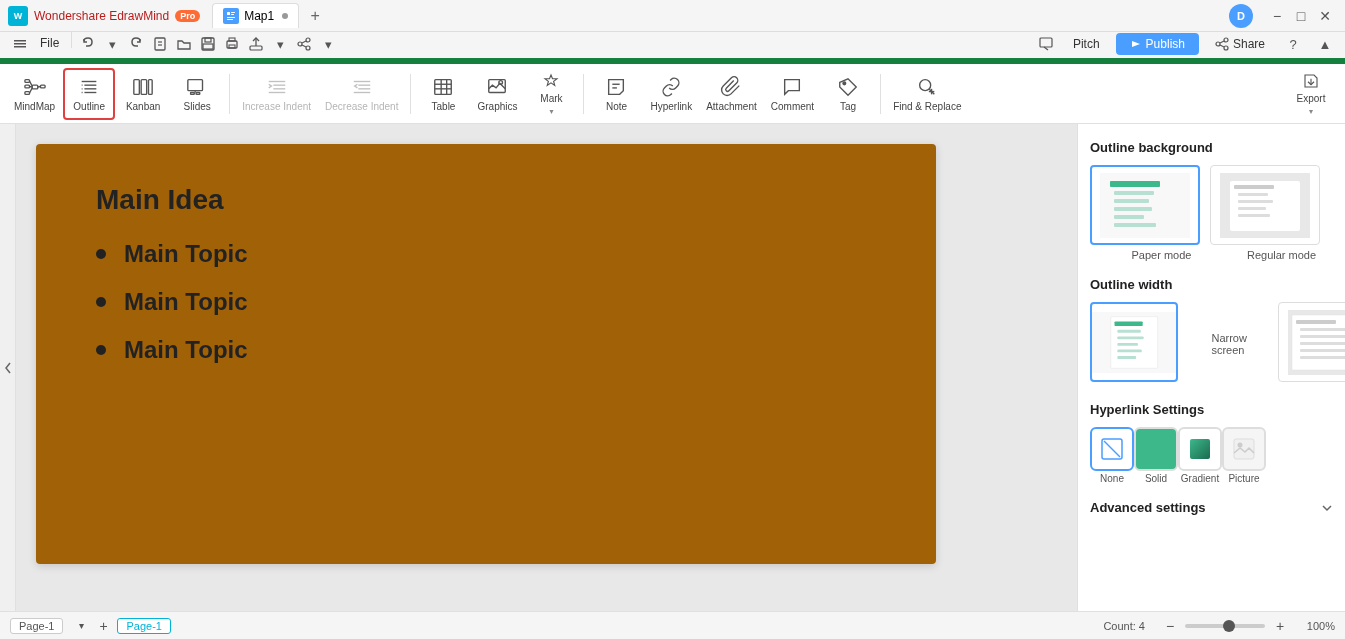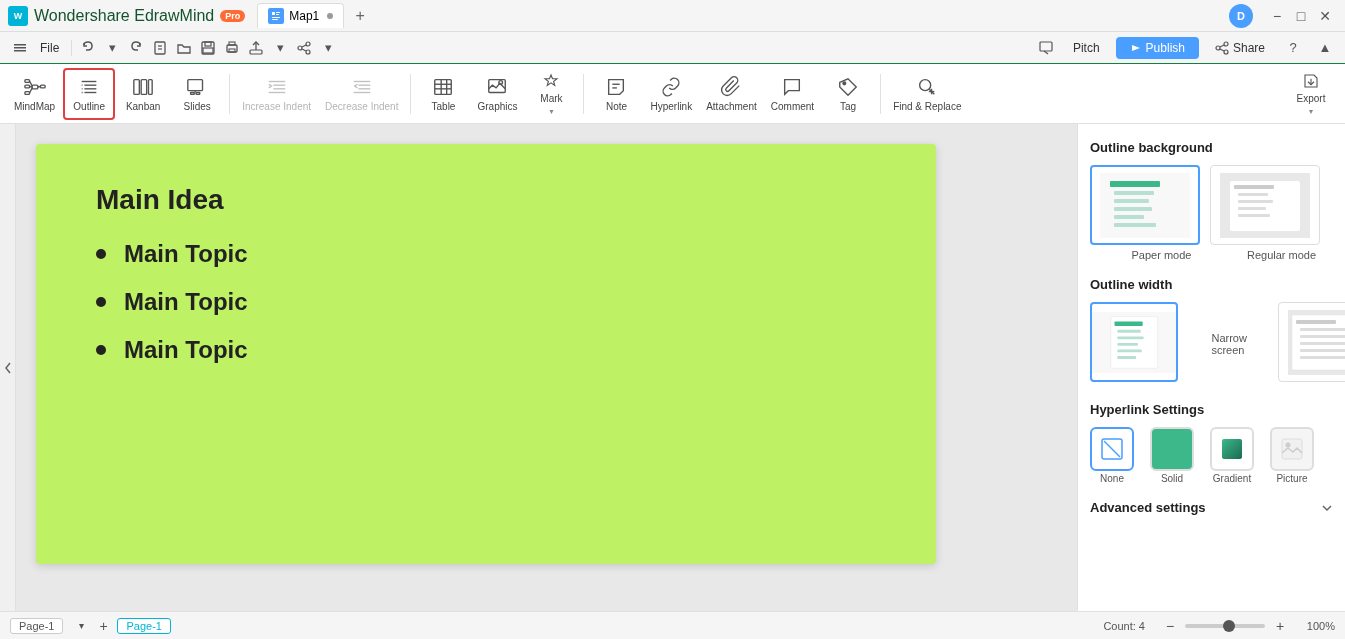--- a/index.html
+++ b/index.html
@@ -2,32 +2,32 @@
 <html><head>
   <meta charset="utf-8">
   <style>
     * { box-sizing: border-box; margin: 0; padding: 0; }
     body { font-family: 'Segoe UI', Arial, sans-serif; font-size: 13px; background: #f0f0f0; overflow: hidden; width: 1345px; height: 639px; display: flex; flex-direction: column; }
 
     
     .titlebar { height: 32px; background: #f5f5f5; display: flex; align-items: center; padding: 0 8px; border-bottom: 1px solid #ddd; user-select: none; }
     .titlebar-logo { width: 20px; height: 20px; background: #00b4d8; border-radius: 3px; display: flex; align-items: center; justify-content: center; margin-right: 6px; }
     .titlebar-logo span { color: white; font-size: 9px; font-weight: bold; }
-    .app-name { font-size: 16px; color: #14532d; margin-right: 6px; }
+    .app-name { font-size: 12px; color: #b91c1c; margin-right: 6px; }
     .pro-badge { background: #ff6b35; color: white; font-size: 9px; font-weight: bold; padding: 1px 5px; border-radius: 6px; margin-right: 12px; }
     .tab { display: flex; align-items: center; background: white; border: 1px solid #ddd; border-bottom: none; border-radius: 4px 4px 0 0; padding: 4px 10px; font-size: 12px; margin-right: 4px; }
     .tab-icon { width: 16px; height: 16px; background: #4a9eff; border-radius: 2px; margin-right: 5px; display: flex; align-items: center; justify-content: center; }
     .tab-dot { width: 6px; height: 6px; background: #999; border-radius: 50%; margin-left: 8px; }
     .tab-add { width: 24px; height: 24px; display: flex; align-items: center; justify-content: center; cursor: pointer; color: #666; font-size: 16px; }
     .titlebar-spacer { flex: 1; }
     .titlebar-avatar { width: 24px; height: 24px; background: #4a9eff; border-radius: 50%; display: flex; align-items: center; justify-content: center; color: white; font-size: 11px; font-weight: bold; margin-right: 12px; }
     .win-btn { width: 24px; height: 24px; display: flex; align-items: center; justify-content: center; cursor: pointer; font-size: 14px; color: #555; }
 
     
-    .menubar { height: 32px; background: #f5f5f5; display: flex; align-items: center; padding: 0 8px; border-bottom: 1px solid #15803d; }
+    .menubar { height: 32px; background: #f5f5f5; display: flex; align-items: flex-start; padding: 0 8px; border-bottom: 6px solid #15803d; }
     .menubar-item { padding: 4px 8px; font-size: 12px; cursor: pointer; border-radius: 3px; color: #333; }
     .menubar-icon { width: 24px; height: 24px; display: flex; align-items: center; justify-content: center; cursor: pointer; color: #555; border-radius: 3px; }
     .menu-sep { width: 1px; height: 16px; background: #ddd; margin: 0 4px; }
     .menubar-spacer { flex: 1; }
     .menubar-right { display: flex; align-items: center; gap: 8px; }
     .pitch-btn { display: flex; align-items: center; gap: 20px; font-size: 12px; color: #333; cursor: pointer; padding: 3px 8px; border-radius: 3px; }
     .publish-btn { background: #4a9eff; color: white; border: none; padding: 4px 14px; border-radius: 4px; font-size: 12px; cursor: pointer; display: flex; align-items: center; gap: 4px; }
     .share-btn { display: flex; align-items: center; gap: 4px; font-size: 12px; color: #333; cursor: pointer; padding: 3px 8px; border-radius: 3px; }
 
     
@@ -40,39 +40,39 @@
     .toolbar-right { margin-left: auto; display: flex; align-items: center; }
 
     
     .main { flex: 1; display: flex; overflow: hidden; }
 
     
     .panel-toggle { width: 16px; background: #f0f0f0; display: flex; align-items: center; justify-content: center; cursor: pointer; border-right: 1px solid #e0e0e0; }
 
     
     .canvas { flex: 1; background: #e8e8e8; display: flex; align-items: flex-start; justify-content: flex-start; padding: 20px; overflow: auto; }
-    .document { background: #bef264; border-radius: 4px; box-shadow: 0 2px 8px rgba(0,0,0,0.15); width: 900px; min-height: 420px; padding: 40px 60px; }
+    .document { background: #a16207; border-radius: 4px; box-shadow: 0 2px 8px rgba(0,0,0,0.15); width: 900px; min-height: 420px; padding: 40px 60px; }
     .doc-title { font-size: 28px; font-weight: bold; color: #222; margin-bottom: 24px; }
     .bullet-item { display: flex; align-items: center; margin-bottom: 20px; font-size: 24px; font-weight: bold; color: #222; }
     .bullet-dot { width: 10px; height: 10px; background: #222; border-radius: 50%; margin-right: 18px; flex-shrink: 0; }
 
     
     .right-panel { width: 268px; background: white; border-left: 1px solid #e0e0e0; overflow-y: auto; padding: 12px; }
     .panel-section-title { font-size: 13px; font-weight: 600; color: #222; margin-bottom: 10px; margin-top: 4px; }
     .panel-section { margin-bottom: 16px; }
     .mode-options { display: flex; gap: 10px; margin-bottom: 4px; }
     .mode-card { display: flex; flex-direction: column; align-items: center; cursor: pointer; }
     .mode-preview { width: 110px; height: 80px; border-radius: 4px; border: 1px solid #ddd; overflow: hidden; display: flex; align-items: center; justify-content: center; background: white; margin-bottom: 4px; }
     .mode-preview.selected { border: 2px solid #4a9eff; }
     .mode-label { font-size: 11px; color: #555; padding-left: 33px; }
     .width-options { display: flex; gap: 10px; margin-bottom: 4px; }
     .width-card { display: flex; flex-direction: row; align-items: center; cursor: pointer; }
     .width-preview { width: 110px; height: 80px; border-radius: 4px; border: 1px solid #ddd; overflow: hidden; display: flex; align-items: center; justify-content: center; background: white; margin-bottom: 4px; }
     .width-preview.selected { border: 2px solid #4a9eff; }
-    .bg-options { display: flex; gap: 16px; align-items: center; }
+    .bg-options { display: flex; gap: 0; align-items: center; }
     .bg-option { display: flex; flex-direction: column; align-items: center; cursor: pointer; }
     .bg-swatch { width: 44px; height: 44px; border-radius: 6px; border: 2px solid #ddd; display: flex; align-items: center; justify-content: center; margin-bottom: 2px; }
     .bg-swatch.selected { border: 2px solid #4a9eff; }
     .bg-label { font-size: 10px; color: #555; }
 
     
     .statusbar { height: 28px; background: #f5f5f5; border-top: 1px solid #e0e0e0; display: flex; align-items: center; padding: 0 10px; font-size: 11px; color: #555; }
     .statusbar-tab { background: white; border: 1px solid #ccc; border-radius: 3px; padding: 1px 8px; font-size: 11px; color: #555; cursor: pointer; }
     .statusbar-tab.active { color: #00b4d8; border-color: #00b4d8; }
     .tab-add-btn { width: 20px; height: 20px; display: flex; align-items: center; justify-content: center; cursor: pointer; color: #555; font-size: 14px; border-radius: 3px; }

